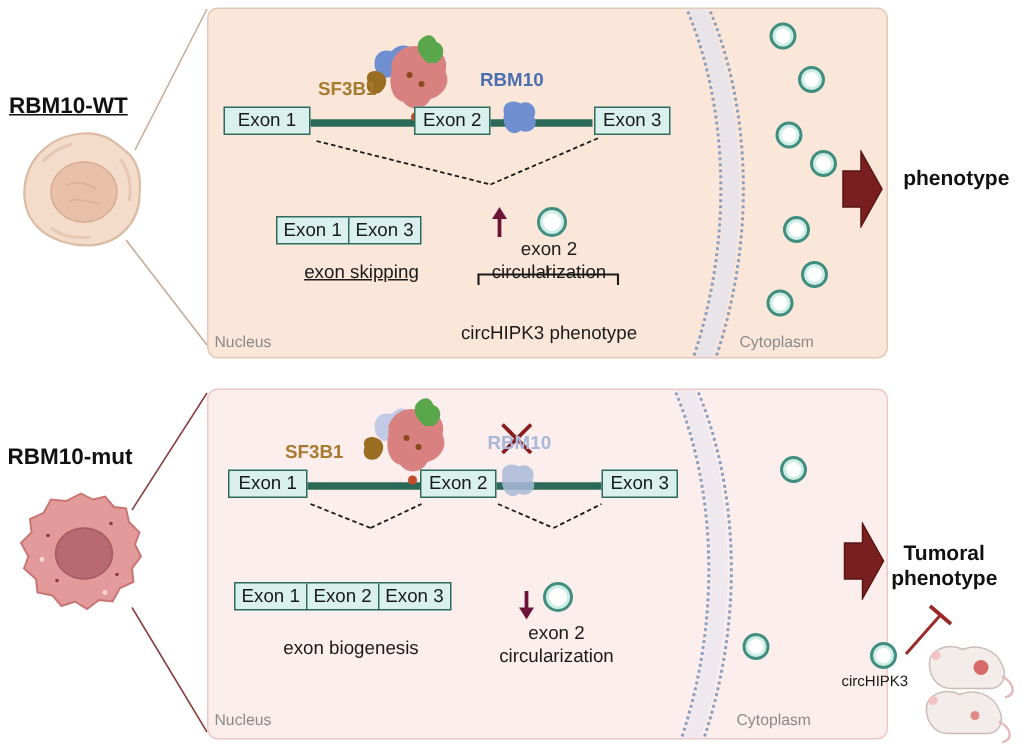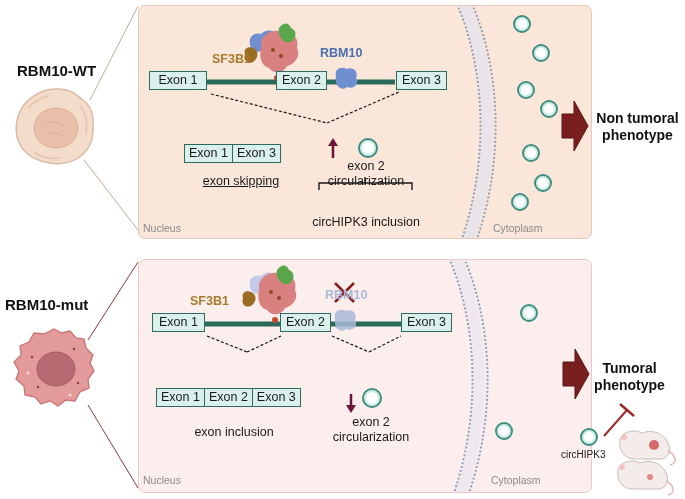--- a/index.html
+++ b/index.html
@@ -15,21 +15,21 @@
   .exon-group .seg { font-size:12.5px; line-height:17px; padding:0 4px; border-right:1.5px solid #2f6b5c; color:#1a1a1a; }
   .exon-group .seg:last-child { border-right:none; }
   .cap { position:absolute; font-size:12.5px; color:#1a1a1a; text-align:center; }
   .pheno { position:absolute; font-size:14px; font-weight:bold; text-align:center; line-height:17px; color:#111; }
   .circ { position:absolute; width:14px; height:14px; border:2px solid #3f8e7f; border-radius:50%; background:#ffffff; box-shadow: inset 0 0 0 2px #cdeee6; }
   .protein-label { position:absolute; font-size:12.5px; font-weight:bold; }
 </style>
 </head>
 <body>
 
-<div class="cell-label" style="left:17px; top:62px;">RBM10-WT</div>
+<div class="cell-label" style="left:6px; top:62px;text-decoration:underline;">RBM10-WT</div>
 
 <svg class="abs" style="left:0; top:0;" width="685" height="499">
   <line x1="90" y1="100" x2="138" y2="6" stroke="#c6a896" stroke-width="1"></line>
   <line x1="84" y1="160" x2="138" y2="230" stroke="#c6a896" stroke-width="1"></line>
   <line x1="88" y1="340" x2="138" y2="262" stroke="#8a3a3a" stroke-width="1"></line>
   <line x1="88" y1="405" x2="138" y2="488" stroke="#8a3a3a" stroke-width="1"></line>
 </svg>
 
 <svg class="abs" style="left:14px; top:86px;" width="82" height="80">
   <path d="M41 3 C55 2 62 8 70 15 C79 22 80 34 79 44 C79 56 73 66 64 72 C55 78 42 79 31 76 C19 73 8 66 4 54 C0 42 3 28 10 19 C17 10 28 4 41 3 Z" fill="#f4dccb" stroke="#dcbba5" stroke-width="1.5"></path>
@@ -80,39 +80,38 @@
     <span class="seg">Exon 1</span>
     <span class="seg">Exon 3</span>
   </div>
   <div class="cap" style="left:52px; top:168px; width:100px;text-decoration:underline;">exon skipping</div>
 
   <div class="circ" style="left:219px; top:132px; width:16px; height:16px;"></div>
   <div class="cap" style="left:180px; top:153px; width:94px; line-height:15px;">
     <div>exon 2</div>
     <div>circularization</div>
   </div>
-  <div class="cap" style="left:159px; top:209px; width:136px;">circHIPK3 inclusion</div>
+  <div class="cap" style="left:159px; top:209px; width:136px;">circHIPK3 phenotype</div>
 
   <div class="region-label" style="left:4px; top:216px;">Nucleus</div>
   <div class="region-label" style="left:354px; top:216px;">Cytoplasm</div>
 
   <div class="circ" style="left:374px; top:9px;"></div>
   <div class="circ" style="left:393px; top:38px;"></div>
   <div class="circ" style="left:378px; top:75px;"></div>
   <div class="circ" style="left:401px; top:94px;"></div>
   <div class="circ" style="left:383px; top:138px;"></div>
   <div class="circ" style="left:395px; top:168px;"></div>
   <div class="circ" style="left:372px; top:187px;"></div>
 </div>
 
 <svg class="abs" style="left:560px; top:100px;" width="30" height="52">
   <polygon points="2,14 14,14 14,1 28,26 14,51 14,38 2,38" fill="#7a1f1f" stroke="#5a1414" stroke-width="1"></polygon>
 </svg>
 <div class="pheno" style="left:590px; top:110px; width:95px;">
-  <div>Non tumoral</div>
   <div>phenotype</div>
 </div>
 
 <div class="cell-label" style="left:5px; top:296px;">RBM10-mut</div>
 
 <svg class="abs" style="left:12px; top:327px;" width="84" height="80">
   <path d="M42 2 L50 6 L58 4 L64 11 L72 12 L74 21 L81 28 L78 36 L82 44 L76 52 L77 61 L68 65 L63 74 L54 73 L46 79 L38 74 L29 77 L23 70 L13 68 L12 59 L4 52 L7 44 L2 35 L9 28 L8 19 L17 15 L22 6 L32 7 Z" fill="#e39a9a" stroke="#c87474" stroke-width="1.3"></path>
   <ellipse cx="44" cy="42" rx="19" ry="17" fill="#b86a72" stroke="#a25a62" stroke-width="1"></ellipse>
   <circle cx="20" cy="30" r="1.2" fill="#8a3a3a"></circle>
     <circle cx="62" cy="22" r="1.2" fill="#8a3a3a"></circle>
@@ -156,21 +155,21 @@
 
   <div class="exon" style="left:13px; top:53px; width:51px;">Exon 1</div>
   <div class="exon" style="left:141px; top:53px; width:49px;">Exon 2</div>
   <div class="exon" style="left:262px; top:53px; width:49px;">Exon 3</div>
 
   <div class="exon-group" style="left:17px; top:128px;">
     <span class="seg">Exon 1</span>
     <span class="seg">Exon 2</span>
     <span class="seg">Exon 3</span>
   </div>
-  <div class="cap" style="left:40px; top:165px; width:110px;">exon inclusion</div>
+  <div class="cap" style="left:40px; top:165px; width:110px;">exon biogenesis</div>
 
   <div class="circ" style="left:223px; top:128px; width:16px; height:16px;"></div>
   <div class="cap" style="left:185px; top:155px; width:94px; line-height:15px;">
     <div>exon 2</div>
     <div>circularization</div>
   </div>
 
   <div class="region-label" style="left:4px; top:214px;">Nucleus</div>
   <div class="region-label" style="left:352px; top:214px;">Cytoplasm</div>
 

